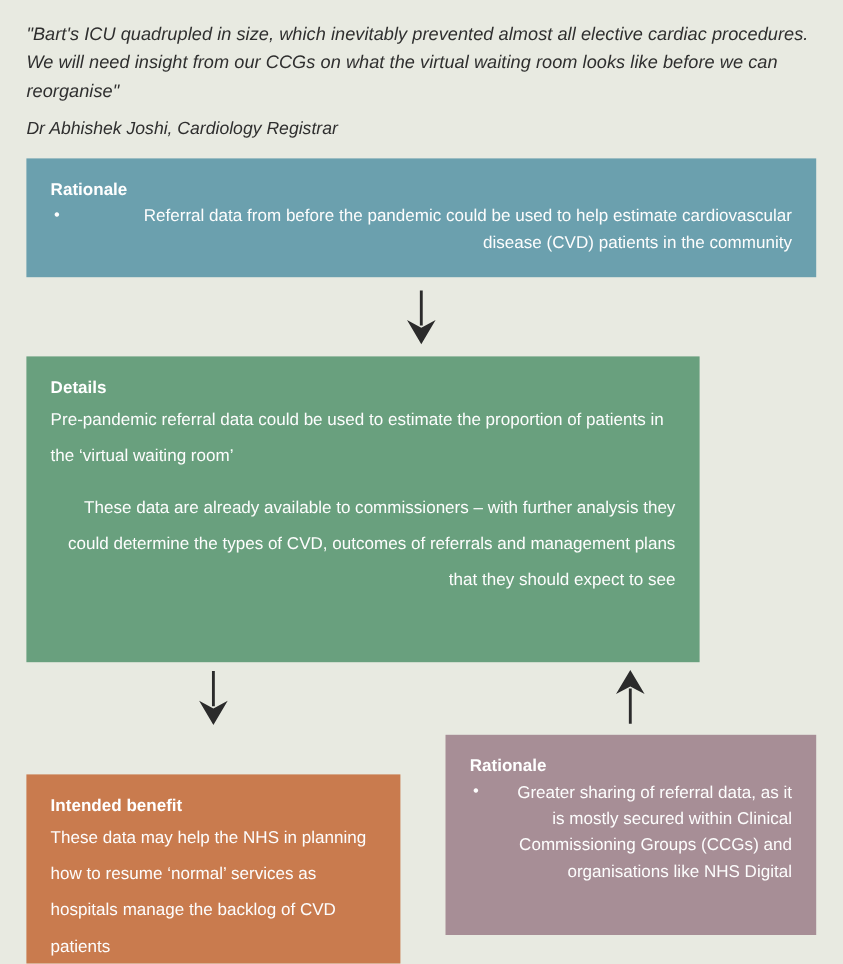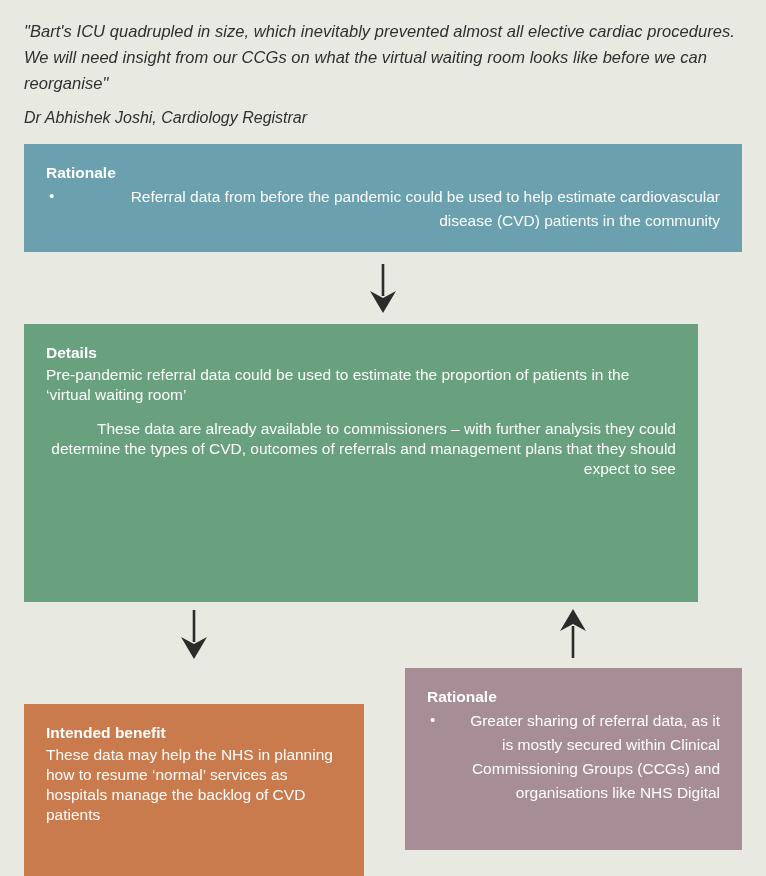--- a/index.html
+++ b/index.html
@@ -59,21 +59,21 @@
   .card-title {
     font-weight: bold;
     font-size: 15.5px;
     line-height: 22px;
     margin-bottom: 1px;
     color: #ffffff;
   }
 
   .card p {
     font-size: 15.5px;
-    line-height: 20px;
+    line-height: 33px;
     color: #fdfdfd;
   }
 
   .card p + p {
     margin-top: 14px;
     text-align: right;
   }
 
   
   ul.bullets {
@@ -105,21 +105,21 @@
     left: 24px;
     top: 144px;
     width: 718px;
     height: 108px;
     background: #6ba0ae;
   }
 
   #details-card {
     left: 24px;
     top: 324px;
-    width: 674px;
+    width: 612px;
     height: 278px;
     background: #69a07e;
   }
 
   #benefit-card {
     left: 24px;
     top: 704px;
     width: 340px;
     height: 182px;
     background: #c97b4e;

